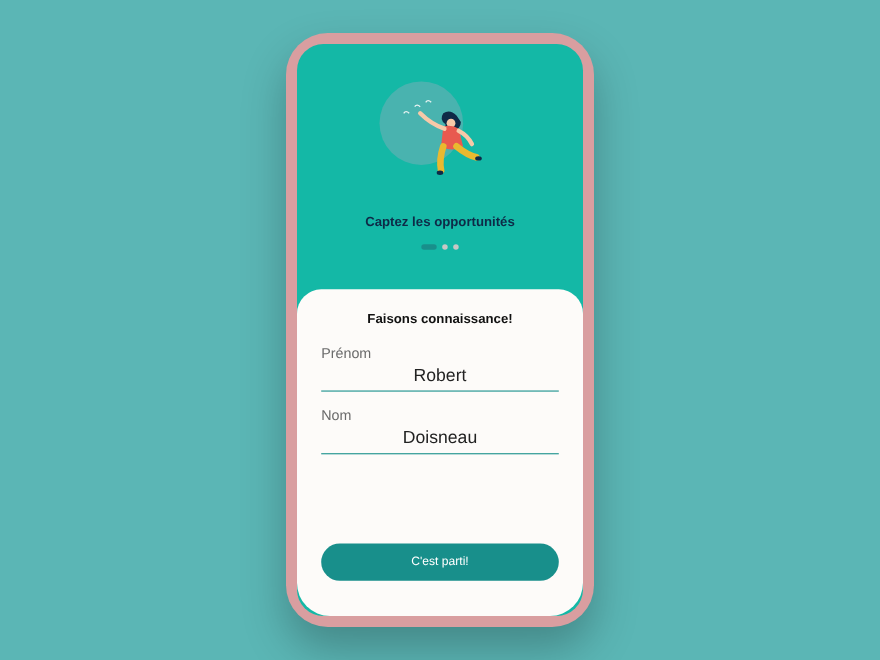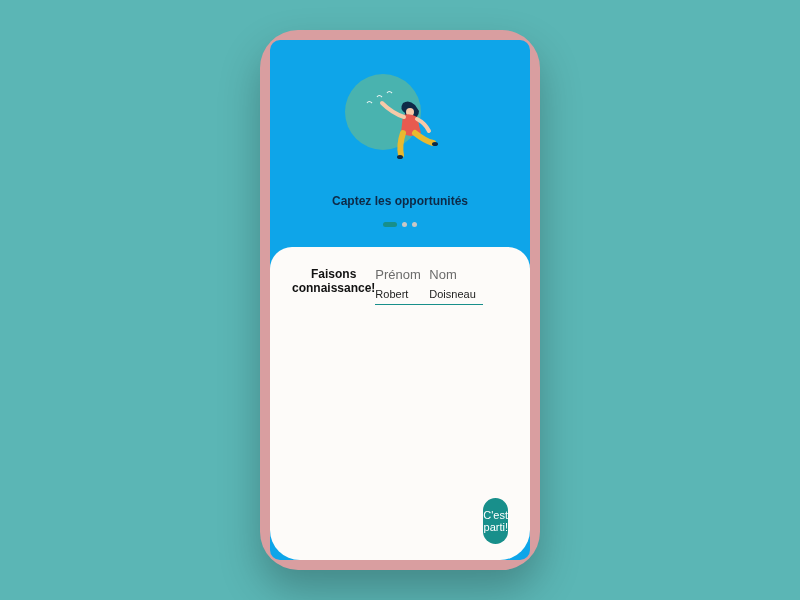--- a/index.html
+++ b/index.html
@@ -13,22 +13,22 @@
     .phone {
       width: 280px; height: 540px;
       background: #d99ea0;
       border-radius: 38px;
       padding: 10px;
       box-shadow: 0 20px 40px rgba(0,0,0,0.25);
       position: relative;
     }
     .screen {
       width: 100%; height: 100%;
-      background: #0ea5e9;
-      border-radius: 10px;
+      background: #14b8a6;
+      border-radius: 24px;
       overflow: hidden;
       display: flex; flex-direction: column;
     }
     .hero {
       flex: 0 0 auto;
       padding: 22px 18px 10px 18px;
       text-align: center;
     }
     .illustration {
       width: 100%; height: 120px;
@@ -55,56 +55,56 @@
       background: #c9c7c5;
     }
     .dot.active {
       width: 14px; border-radius: 3px;
       background: #188f8b;
     }
     .card {
       flex: 1;
       background: #fdfbf9;
       border-radius: 22px 22px 30px 30px;
-      margin-top: 10px;
-      padding: 20px 22px 16px 22px;
-      display: flex; flex-direction: row;
+      margin-top: 26px;
+      padding: 20px 22px 32px 22px;
+      display: flex; flex-direction: column;
     }
     .card-title {
       font-size: 12px; font-weight: 700;
       color: #111;
       text-align: center;
       margin-bottom: 16px;
     }
     .field { margin-bottom: 14px; }
     .field-label {
       font-size: 13px; color: #6b6b6b;
       display: block; margin-bottom: 2px;
     }
     .field-input {
       width: 100%;
       border: none; border-bottom: 1px solid #188f8b;
       background: transparent;
-      font-size: 11px; color: #222;
+      font-size: 16px; color: #222;
       padding: 3px 0 4px 0;
       outline: none;
       font-family: inherit;
+      text-align: center;
     }
     .cta {
       margin-top: auto;
       background: #188f8b;
       color: #fff;
       border: none;
       border-radius: 22px;
       padding: 11px 0;
       font-size: 11px;
       font-weight: 500;
       cursor: pointer;
       font-family: inherit;
-      text-align: right;
     }
   </style>
 </head>
 <body>
 
 <div class="phone">
   <div class="screen">
 
     <div class="hero">
       <div class="illustration">

